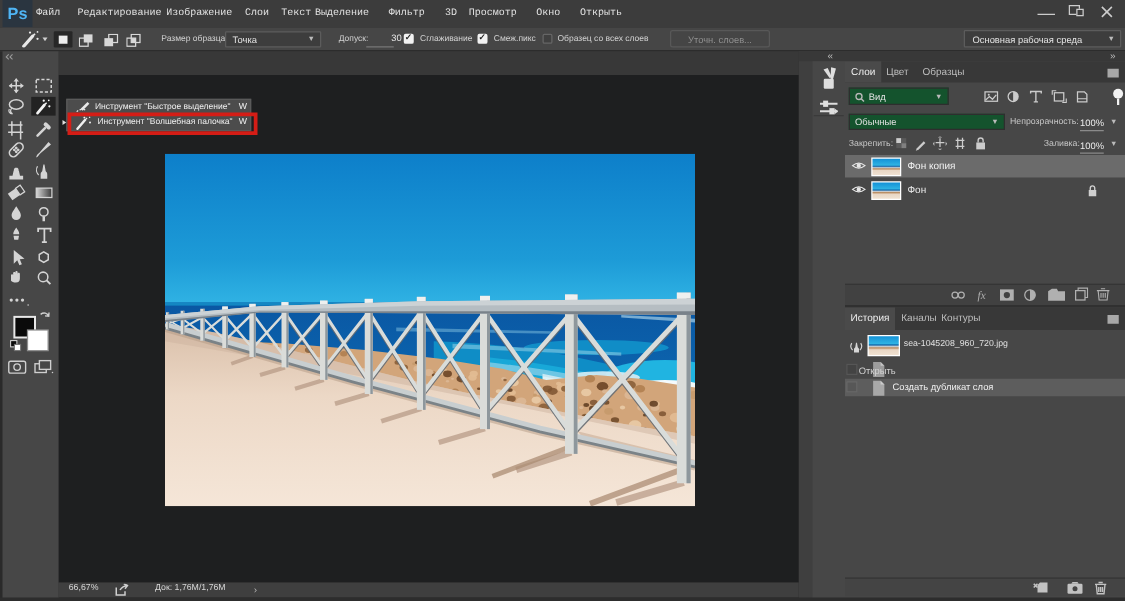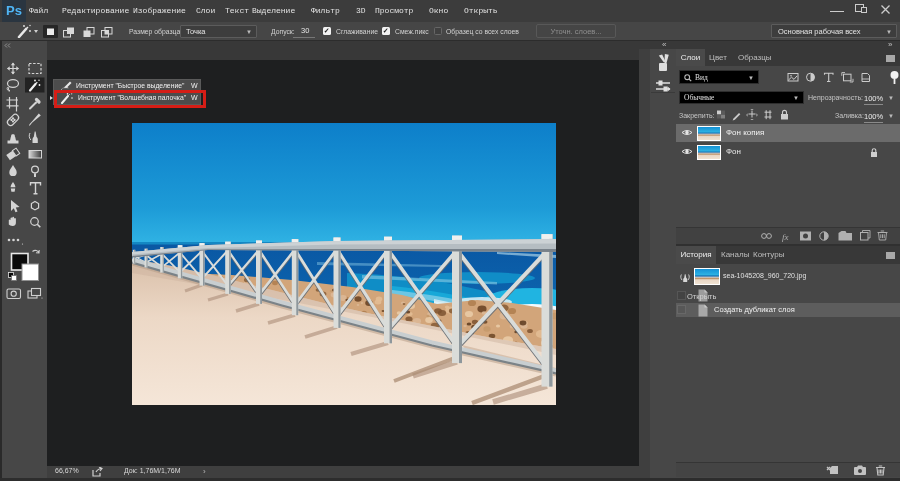--- a/index.html
+++ b/index.html
@@ -34,21 +34,21 @@
   font-size:7px; color:#cfcfcf; line-height:12px; }
 #bottomstrip { left:0; top:478px; width:900px; height:3px; background:#2d2d2d; }
 
 #rightbg { left:639px; top:41px; width:261px; height:440px; background:#3f3f3f; }
 #rheader { left:639px; top:41px; width:261px; height:8px; background:#383838; }
 #iconstrip { left:650px; top:49px; width:26px; height:432px; background:#474747; }
 #rpanel { left:676px; top:49px; width:224px; height:432px; background:#474747; }
 .ptabbar { background:#383838; }
 .ptab { font-size:8px; line-height:17px; }
 .plabel { font-size:7px; color:#c6c6c6; }
-.pbox { background:#000000; border:1px solid #2e2e2e; font-size:7.5px; color:#e2e2e2;font-family:Liberation Serif, serif; }
+.pbox { background:#14532d; border:1px solid #2e2e2e; font-size:7.5px; color:#e2e2e2; }
 
 #flyout { left:53px; top:79px; width:148px; height:26px; background:#4c4c4c;
   border:1px solid #5a5a5a; }
 #redbox { left:54px; top:90px; width:152px; height:18px; border:3px solid #d51d16; }
 #thumb1, #thumb2, #thumb3 {
   background:linear-gradient(180deg,#1491d6 0%, #2fb3e3 40%, #0c64aa 46%, #c9cdd0 55%, #b98a5e 62%, #e9d7c5 72%, #f0e2d2 100%);
 }
 </style>
 </head>
 <body>
@@ -98,29 +98,29 @@
     </svg>
   <svg class="abs" style="left:101px;top:27px" width="12" height="11" viewBox="0 0 12 11">
       <rect x="4" y="0.5" width="7" height="6.5" fill="none" stroke="#d8d8d8"></rect>
       <rect x="0.5" y="3.5" width="7" height="6.5" fill="none" stroke="#d8d8d8"></rect>
       <rect x="4" y="3.5" width="3.5" height="3.5" fill="#d8d8d8"></rect>
     </svg>
   <div class="abs olabel" style="left:128px;top:0px;height:19px;line-height:41px;position:absolute"></div>
   <div class="abs olabel" style="left:129px;top:22px">Размер образца:</div>
   <div class="abs obox" style="left:180px;top:25px;width:77px;height:13px;line-height:12px"><span style="margin-left:5px">Точка</span><span style="float:right;margin-right:4px;color:#bbb;font-size:6px;line-height:13px">▼</span></div>
   <div class="abs olabel" style="left:271px;top:22px">Допуск:</div>
-  <div class="abs" style="left:293px;top:25px;width:22px;height:13px;border-bottom:1px solid #777;font-size:7.5px;color:#e4e4e4;line-height:12px"><span style="margin-left:8px">30</span></div>
+  <div class="abs" style="left:293px;top:25px;width:22px;height:13px;border-bottom:1px solid #777;font-size:7.5px;color:#e4e4e4;line-height:12px"><span style="margin-left:20px">30</span></div>
   <div class="abs chk on" style="left:323px;top:27px">✓</div>
   <div class="abs olabel" style="left:336px;top:22px">Сглаживание</div>
   <div class="abs chk on" style="left:382px;top:27px">✓</div>
   <div class="abs olabel" style="left:395px;top:22px">Смеж.пикс</div>
   <div class="abs chk off" style="left:434px;top:27px"></div>
   <div class="abs olabel" style="left:446px;top:22px">Образец со всех слоев</div>
   <div class="abs" style="left:536px;top:24px;width:80px;height:14px;background:#454545;border:1px solid #585858;border-radius:2px;font-size:7.5px;color:#8f8f8f;text-align:center;line-height:13px">Уточн. слоев...</div>
-  <div class="abs obox" style="left:771px;top:24px;width:126px;height:14px;line-height:13px"><span style="margin-left:6px">Основная рабочая всех</span><span style="float:right;margin-right:4px;color:#bbb;font-size:6px;line-height:14px">▼</span></div>
+  <div class="abs obox" style="left:771px;top:24px;width:126px;height:14px;line-height:13px"><span style="margin-left:6px">Основная рабочая среда</span><span style="float:right;margin-right:4px;color:#bbb;font-size:6px;line-height:14px">▼</span></div>
   <div id="toolbar" class="abs"></div>
   <svg class="abs" style="left:2px;top:41px" width="45" height="440" viewBox="0 0 45 440">
     <path d="M5 2.5 L3 4.5 l2 2 M8 2.5 L6 4.5 L8 6.5" stroke="#9a9a9a" stroke-width="0.9" fill="none"></path>
     <g stroke="#d4d4d4" stroke-width="1.2" fill="none">
 
       <path d="M11 22 L11 33 M5.5 27.5 L16.5 27.5"></path>
       <path d="M11 21.5 l-2.2 2.7 l4.4 0 z M11 33.5 l-2.2 -2.7 l4.4 0 z M5 27.5 l2.7 -2.2 l0 4.4 z M17 27.5 l-2.7 -2.2 l0 4.4 z" fill="#d4d4d4" stroke="none"></path>
 
       <rect x="27" y="22.5" width="12" height="10" stroke-dasharray="2.5 1.6"></rect>
 

